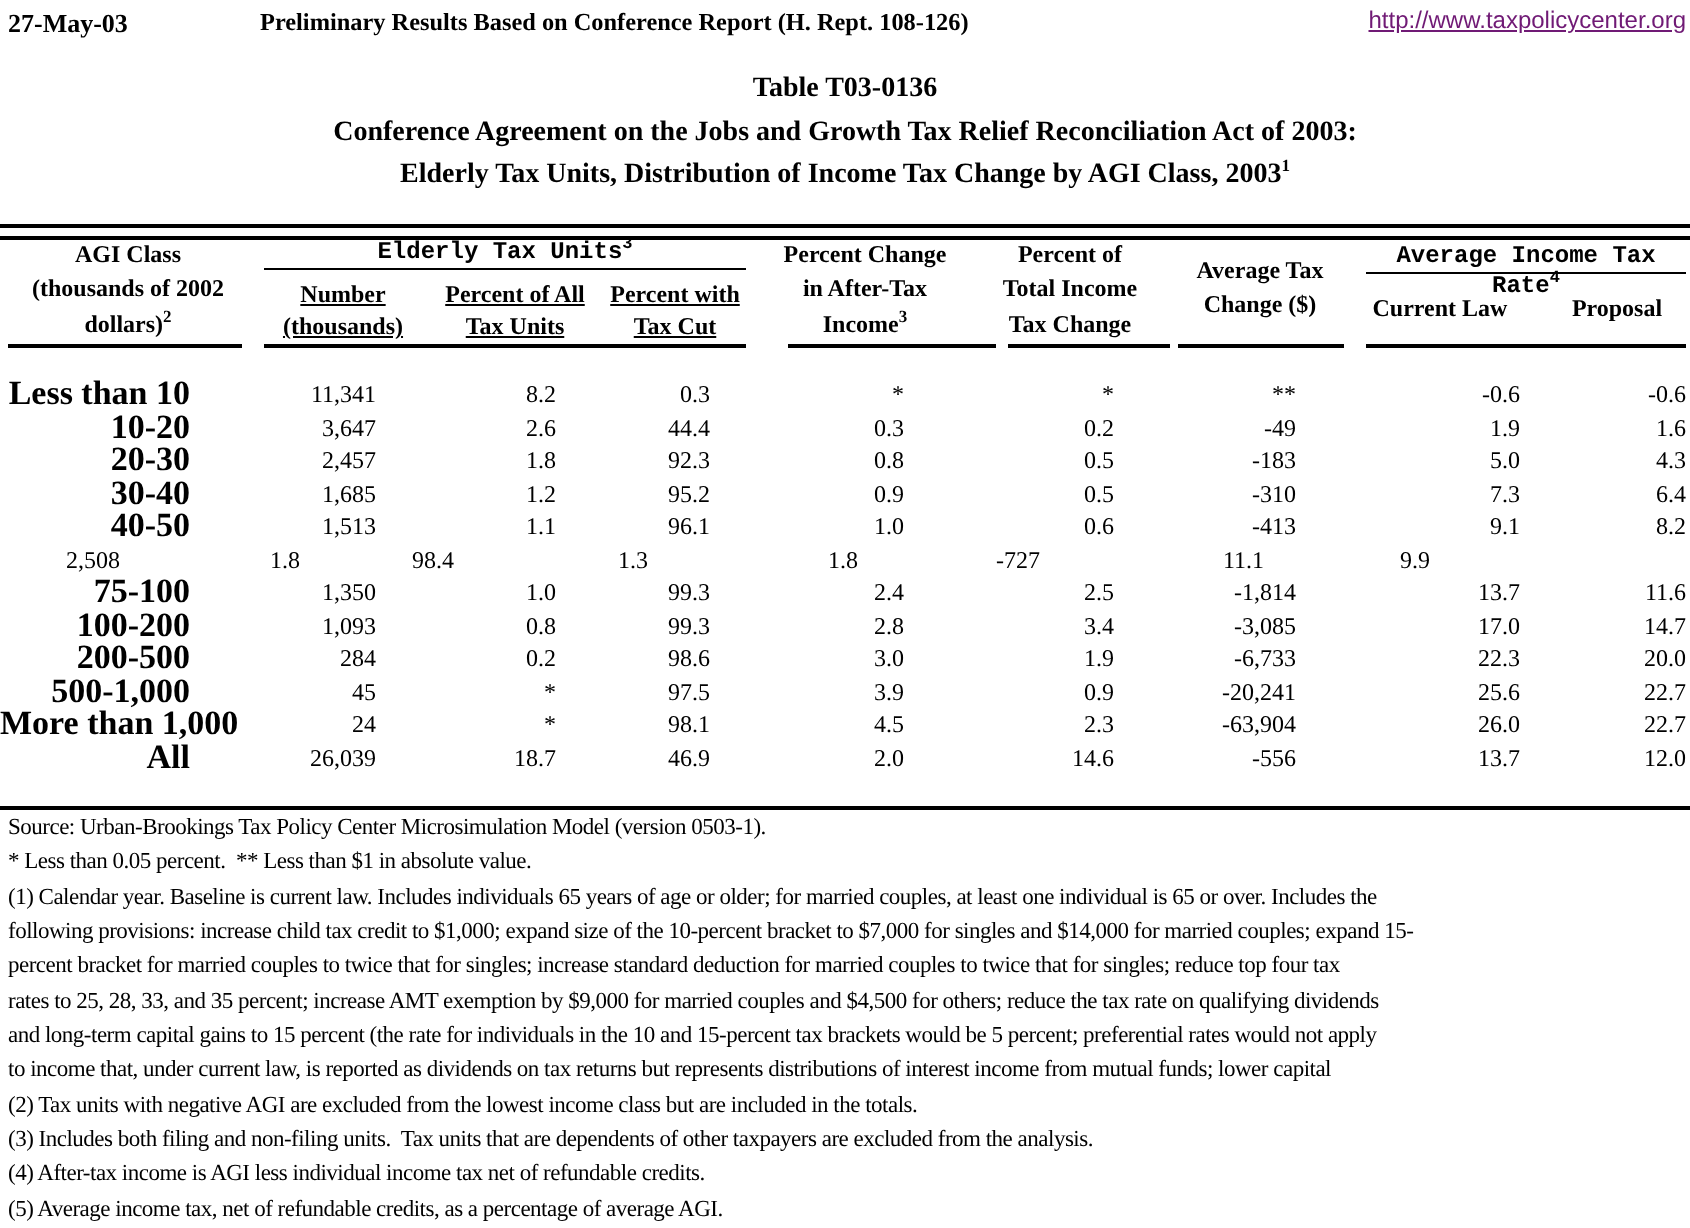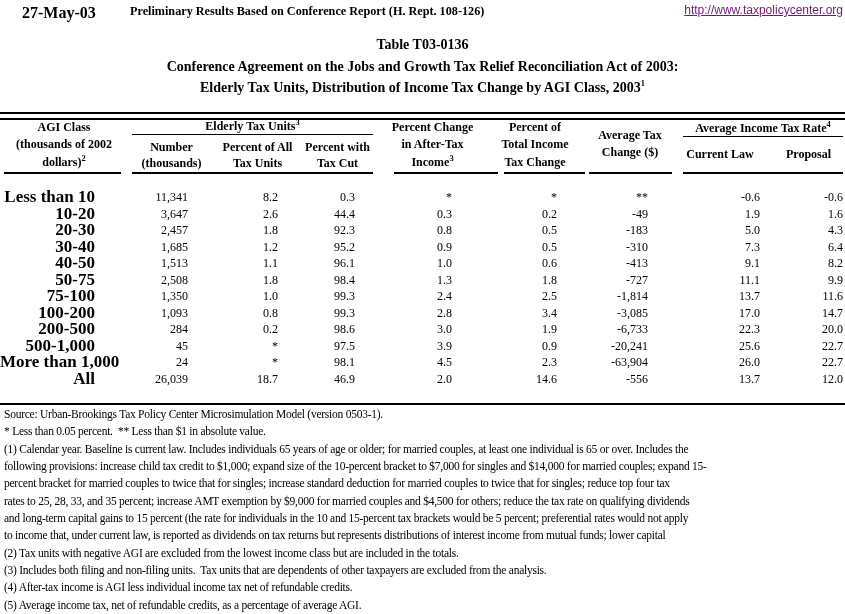--- a/index.html
+++ b/index.html
@@ -1,33 +1,33 @@
 <!DOCTYPE html>
 <html><head>
 <meta charset="utf-8">
 <style>
   html,body{margin:0;padding:0;}
   body{width:845px;height:614px;position:relative;background:#fff;color:#000;
        font-family:"Liberation Serif",serif;overflow:hidden;}
   .abs{position:absolute;}
   sup{font-size:8.5px;line-height:0;vertical-align:super;}
   
-  #date{left:4px;top:4px;font-size:16px;font-weight:bold;margin-left:18px;}
+  #date{left:4px;top:4px;font-size:13px;font-weight:bold;}
   #prelim{left:130px;top:4px;font-size:12.2px;font-weight:bold;}
   #url{right:2px;top:3px;font-family:"Liberation Sans",sans-serif;font-size:12px;
        color:#701a75;text-decoration:underline;}
   
   .title-line{left:0;width:845px;text-align:center;font-weight:bold;font-size:14px;}
   
   #rule-top{left:0;top:112px;width:845px;height:4px;border-top:2px solid #000;border-bottom:2px solid #000;}
   #rule-bottom{left:0;top:403px;width:845px;height:0;border-top:2px solid #000;}
   
   .hc{font-weight:bold;font-size:12px;text-align:center;line-height:17.3px;}
-  .hsub{line-height:16.2px;}
-  .hg{height:15px;line-height:15px;border-bottom:1.5px solid #000;}
+  .hsub{line-height:16.2px;text-decoration:underline;}
+  .hg{height:15px;line-height:15px;border-bottom:1.5px solid #000;font-family:Liberation Mono, monospace;}
   .useg{position:absolute;top:171.5px;height:0;border-top:2px solid #000;}
   
   #tbody{left:0;top:189px;width:845px;}
   .trow{display:flex;height:16.55px;line-height:16.55px;font-size:12px;}
   .c{box-sizing:border-box;text-align:right;white-space:nowrap;}
   .c1{width:128px;padding-right:33px;font-weight:bold;font-size:17px;}
   .c2{width:87px;padding-right:27px;text-align:right;}
   .c3{width:85px;padding-right:22px;}
   .c4{width:75px;padding-right:20px;}
   .c5{width:115px;padding-right:38px;}
@@ -153,21 +153,20 @@
       <div class="c c2">1,513</div>
       <div class="c c3">1.1</div>
       <div class="c c4">96.1</div>
       <div class="c c5">1.0</div>
       <div class="c c6">0.6</div>
       <div class="c c7">-413</div>
       <div class="c c8">9.1</div>
       <div class="c c9">8.2</div>
     </div>
     <div class="trow">
-      <div class="c c1">50-75</div>
       <div class="c c2">2,508</div>
       <div class="c c3">1.8</div>
       <div class="c c4">98.4</div>
       <div class="c c5">1.3</div>
       <div class="c c6">1.8</div>
       <div class="c c7">-727</div>
       <div class="c c8">11.1</div>
       <div class="c c9">9.9</div>
     </div>
     <div class="trow">

